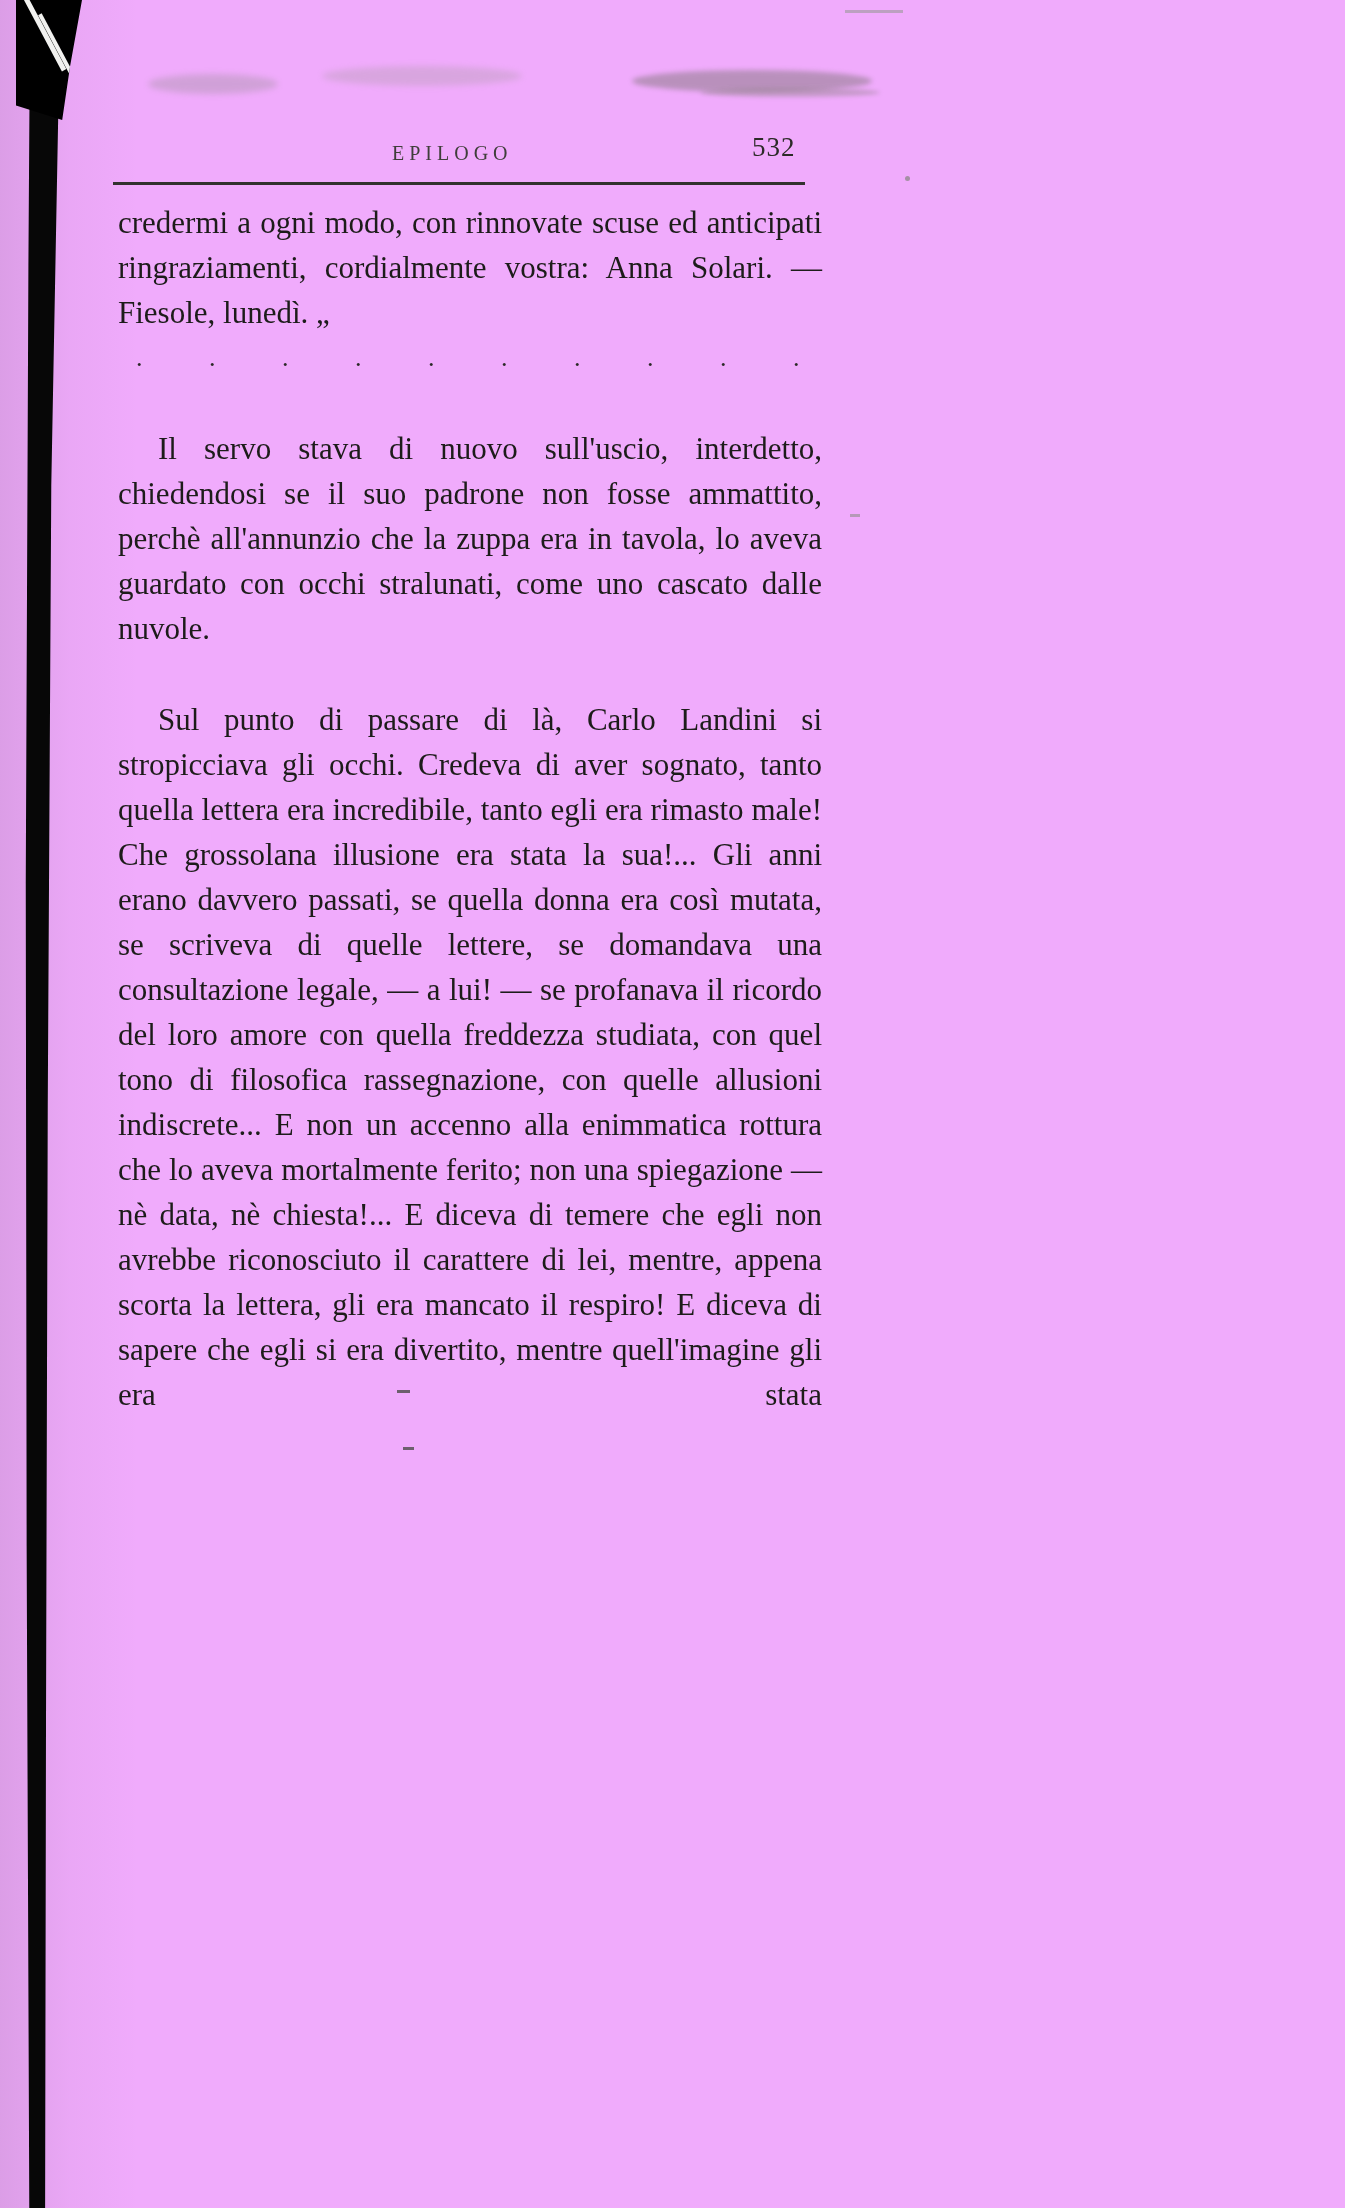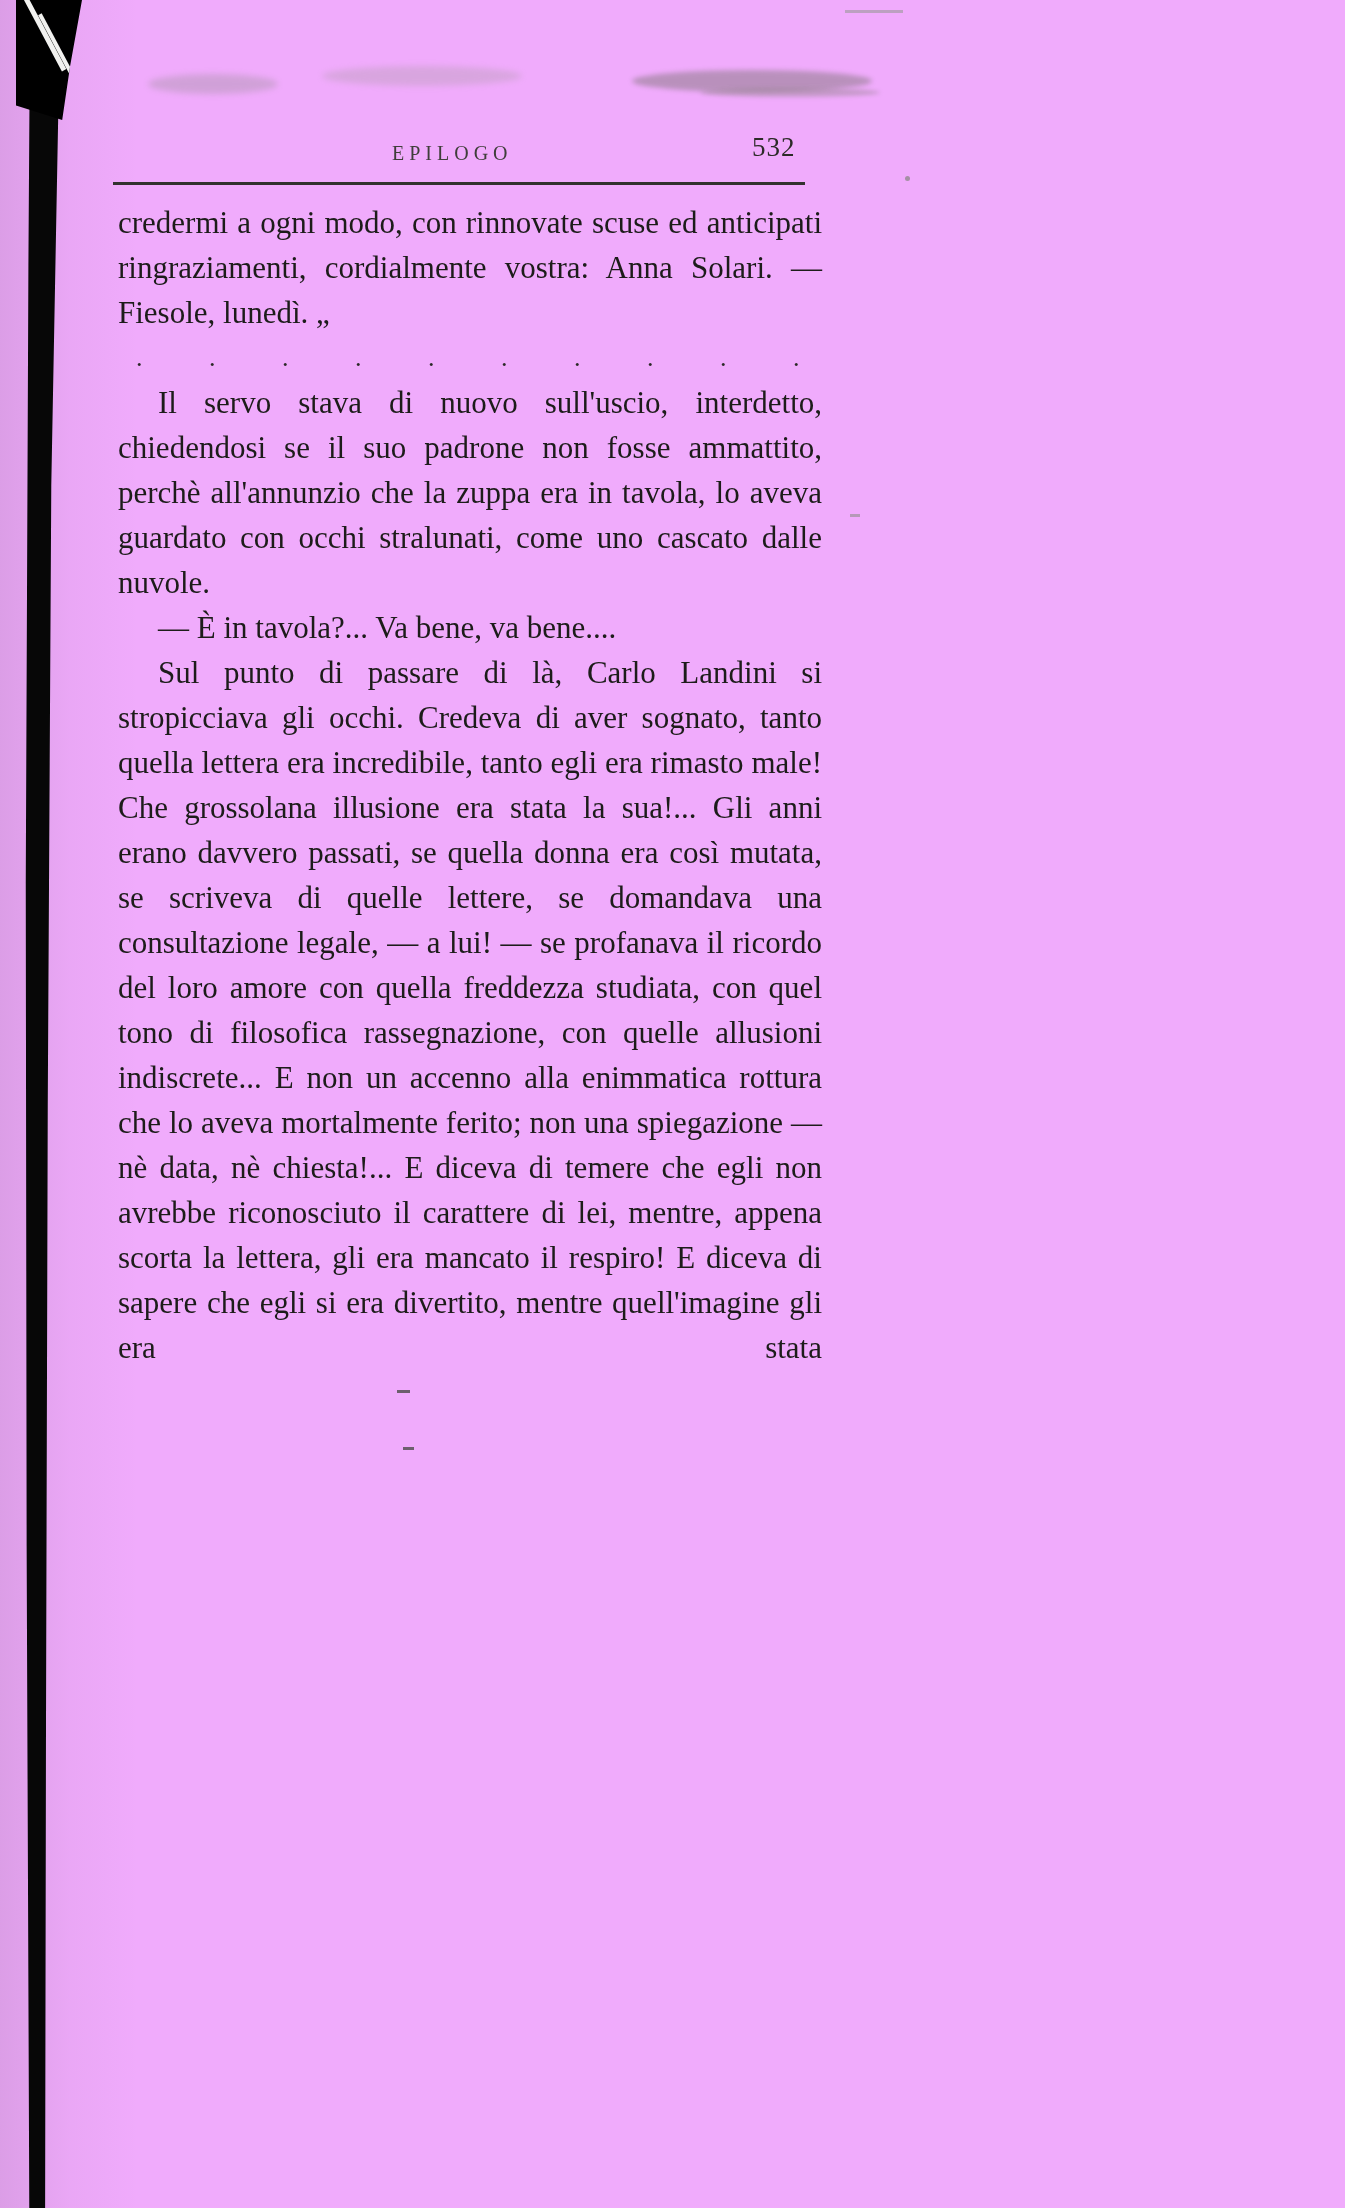--- a/index.html
+++ b/index.html
@@ -63,21 +63,21 @@
     background:#33322f;
   }
 
   
   .text-column{
     position:absolute;left:118px;top:200px;width:704px;
     color:#1d1c1a;font-size:31px;line-height:45px;
   }
   .text-column p{margin:0;text-align:justify;}
   .text-column p.no-justify{text-align:left;}
-  .text-column p.indent{text-indent:40px;}
+  .text-column p.indent{text-indent:40px;margin-top:46px;}
   .text-column p.dots-row{
     text-align:left;word-spacing:60px;font-size:26px;
     padding-left:18px;letter-spacing:0;line-height:45px;color:#2a2926;
   }
   .text-column p.force-last{text-align-last:justify;}
   .text-column .italic{}
 </style>
 </head>
 <body>
 
@@ -101,17 +101,16 @@
   <div class="artifact dash-b2"></div>
 
   <span class="running-title">EPILOGO</span>
   <span class="page-number">532</span>
   <div class="header-rule"></div>
 
   <div class="text-column">
       <p class=""><span>credermi a ogni modo, con rinnovate scuse ed anticipati ringraziamenti, cordialmente vostra: Anna Solari. — Fiesole, lunedì. „</span></p>
       <p class="dots-row">. . . . . . . . . .</p>
       <p class="indent"><span>Il servo stava di nuovo sull'uscio, interdetto, chiedendosi se il suo padrone non fosse ammattito, perchè all'annunzio che la zuppa era in tavola, lo aveva guardato con occhi stralunati, come uno cascato dalle nuvole.</span></p>
-      <p class="indent no-justify"><span>— È in tavola?... Va bene, va bene....</span></p>
       <p class="indent force-last"><span>Sul punto di passare di là, Carlo Landini si stropicciava gli occhi. Credeva di aver sognato, tanto quella lettera era incredibile, tanto egli era rimasto male! Che grossolana illusione era stata la sua!... Gli anni erano davvero passati, se quella donna era così mutata, se scriveva di quelle lettere, se domandava una consultazione legale, — </span><span class="italic">a lui!</span><span> — se profanava il ricordo del loro amore con quella freddezza studiata, con quel tono di filosofica rassegnazione, con quelle allusioni indiscrete... E non un accenno alla enimmatica rottura che lo aveva mortalmente ferito; non una spiegazione — nè data, nè chiesta!... E diceva di temere che egli non avrebbe riconosciuto il carattere di lei, mentre, appena scorta la lettera, gli era mancato il respiro! E diceva di sapere che egli si era </span><span class="italic">divertito</span><span>, mentre quell'imagine gli era stata</span></p>
     </div>
 
 </div>
 
 </body></html>

